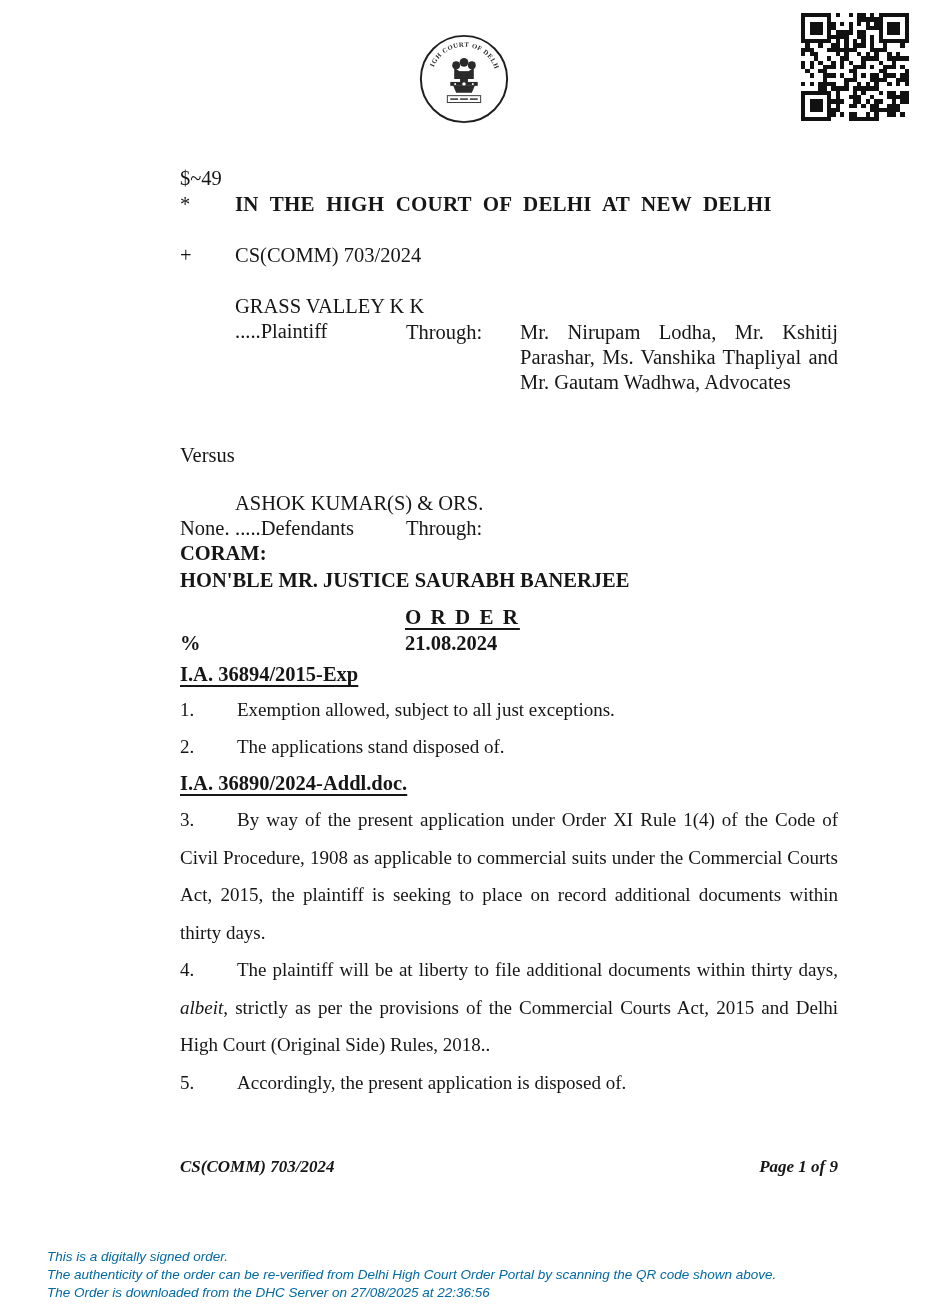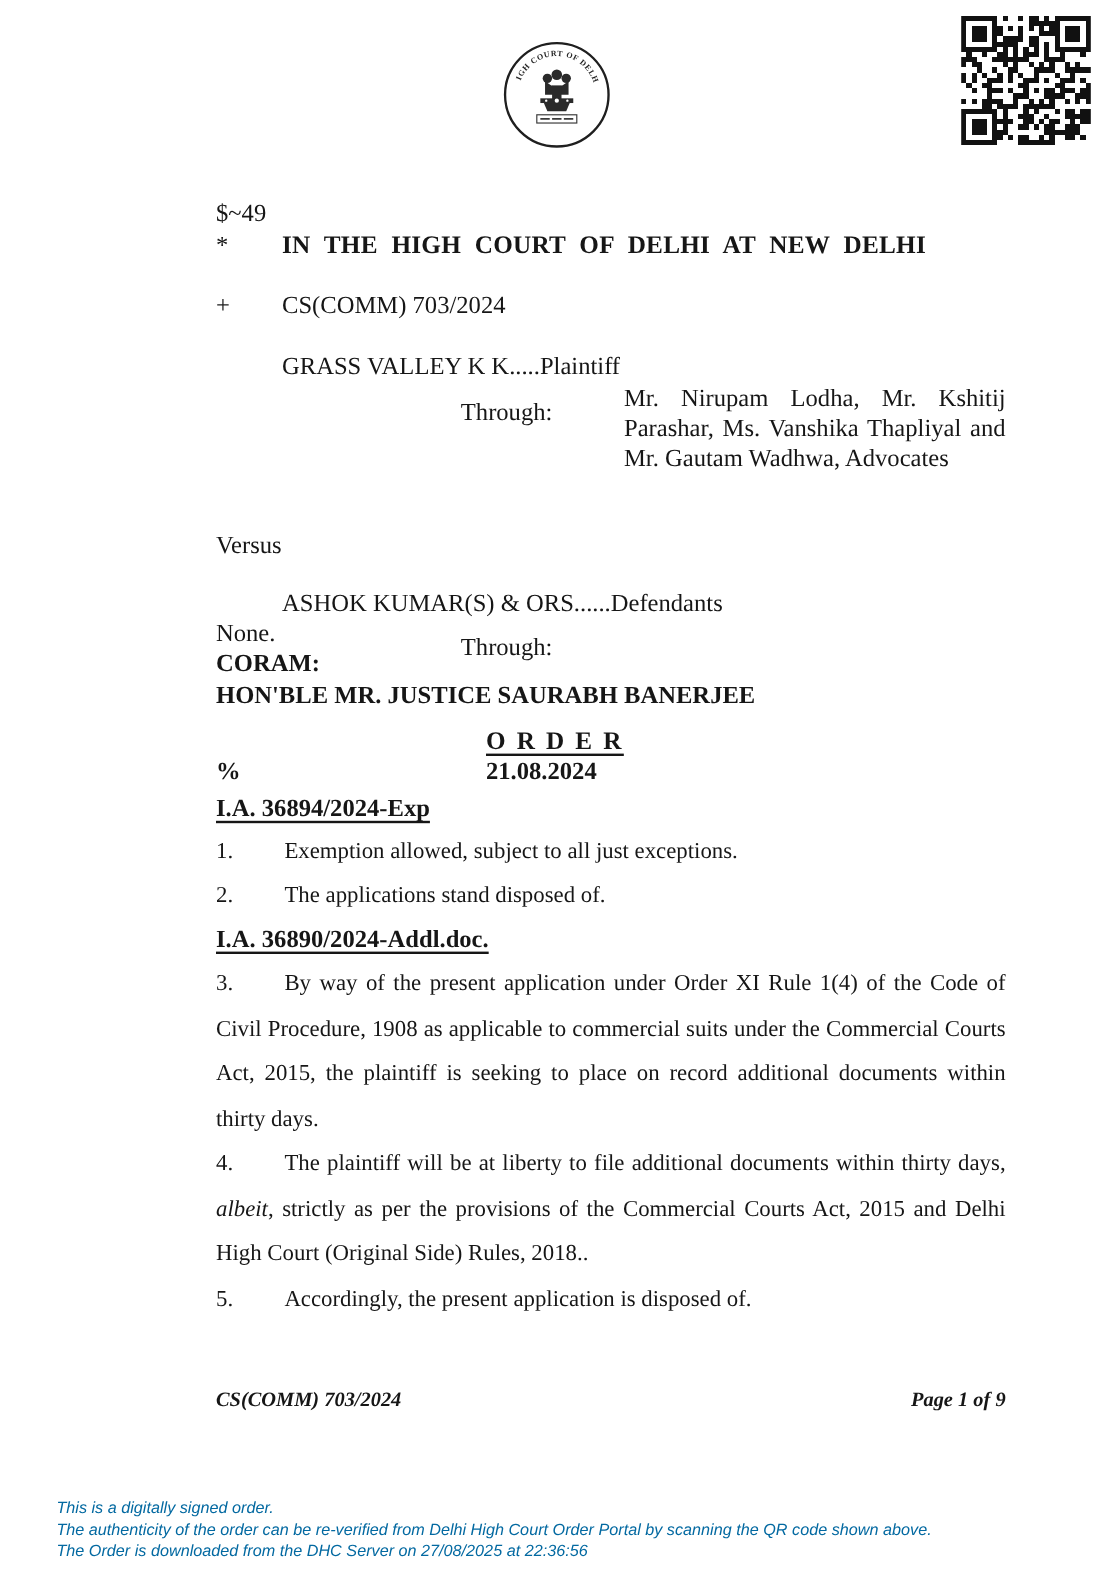--- a/index.html
+++ b/index.html
@@ -6,34 +6,34 @@
   .page {
     position:relative; width:929px; height:1315px; background:#ffffff;
     font-family:"Liberation Serif","DejaVu Serif",serif; color:#161616;
     overflow:hidden;
   }
   .col { position:absolute; left:180px; width:658px; }
   .fs { font-size:20.5px; line-height:25px; }
   .marker { display:inline-block; width:55px; }
   .num { display:inline-block; width:57px; }
   .court-title { font-weight:bold; font-size:21px; word-spacing:6px; letter-spacing:0.2px;text-align:center; }
-  .row-between { display:flex; justify-content:flex-start; }
+  .row-between { display:flex; justify-content:flex-start;flex-direction:column; }
   .ia-heading {
     font-weight:bold; font-size:20.5px; line-height:37.5px;
     text-decoration:underline; text-decoration-thickness:2px; text-underline-offset:4px;
   }
   .para { font-size:19px; line-height:37.5px; text-align:justify; }
   .bold { font-weight:bold; }
   .order-heading {
     position:absolute; left:405px; top:605px;
     font-weight:bold; font-size:21px; letter-spacing:2px;
     text-decoration:underline; text-decoration-thickness:2px; text-underline-offset:4px;
   }
   .date { position:absolute; left:225px; font-weight:bold; }
-  .through-label { position:absolute; left:204px;margin-top:12px; }
+  .through-label { position:absolute; left:226px; }
   .counsel { margin-left:340px; width:318px; text-align:justify; }
   .footer-row {
     display:flex; justify-content:space-between; padding-right:14px;
     font-style:italic; font-weight:bold; font-size:17px; line-height:22px;
   }
   .disclaimer {
     position:absolute; left:47px; top:1248px;
     font-family:"Liberation Sans","DejaVu Sans",sans-serif;
     font-style:italic; font-size:13.5px; line-height:18px; color:#0369a1;
   }
@@ -448,21 +448,21 @@
   <div class="col fs bold" style="top:568px">HON'BLE MR. JUSTICE SAURABH BANERJEE</div>
 
   <div class="order-heading">O R D E R</div>
 
   <div class="col fs" style="top:631px">
     <span class="bold">%</span>
     <span class="date">21.08.2024</span>
   </div>
 
   <div class="col" style="top:656px">
-    <span class="ia-heading">I.A. 36894/2024-Exp</span>
+    <span class="ia-heading">I.A. 36894/2015-Exp</span>
   </div>
 
   <div class="col para" style="top:691px">
     <span class="num">1.</span><span>Exemption allowed, subject to all just exceptions.</span>
   </div>
 
   <div class="col para" style="top:728px">
     <span class="num">2.</span><span>The applications stand disposed of.</span>
   </div>
 

